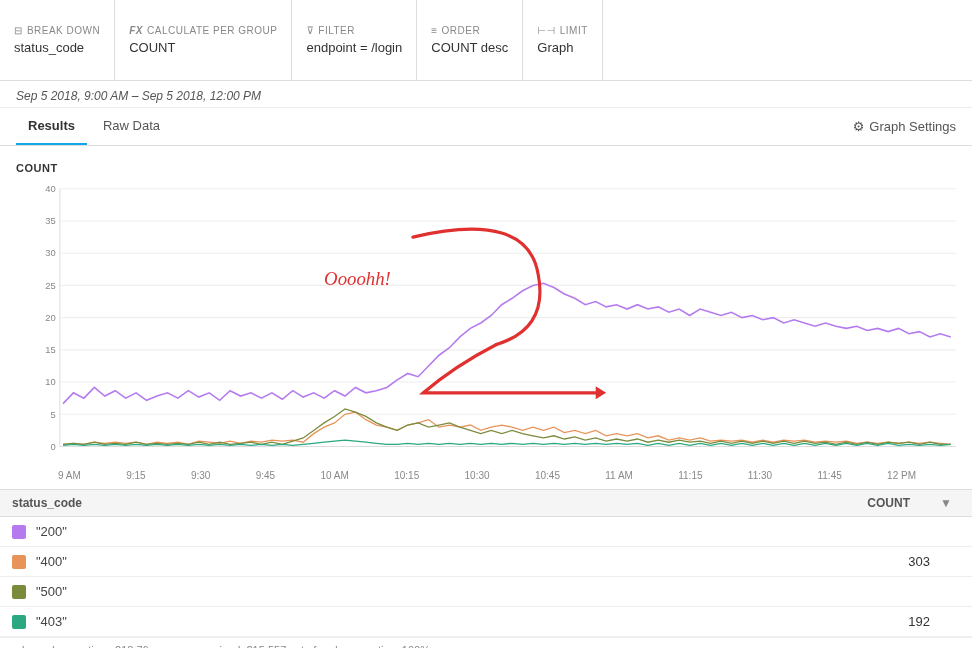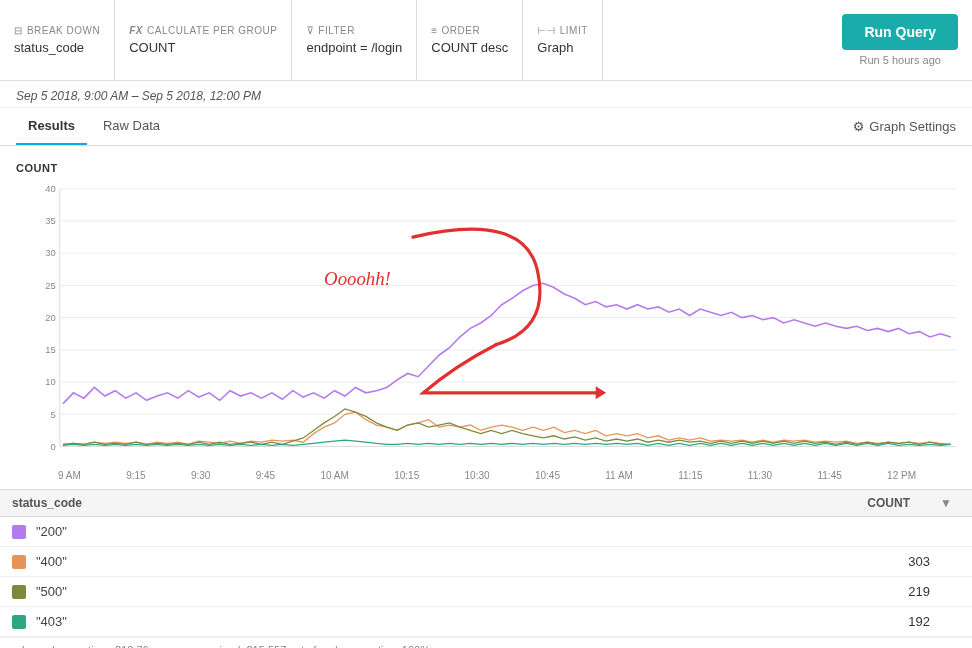--- a/index.html
+++ b/index.html
@@ -219,24 +219,20 @@
   </div>
 
   <div class="toolbar-section">
     <div class="toolbar-section-label">
       <span>⊢⊣</span>
       <span>LIMIT</span>
     </div>
     <div class="toolbar-section-value">Graph</div>
   </div>
 
-  <div class="toolbar-run">
-    <button class="run-btn">Run Query</button>
-    <div class="run-time">Run 5 hours ago</div>
-  </div>
 </div>
 
 <div class="date-range">Sep 5 2018, 9:00 AM – Sep 5 2018, 12:00 PM</div>
 
 <div class="tabs-row">
   <div class="tab active">Results</div>
   <div class="tab">Raw Data</div>
   <div class="graph-settings-btn">
     <span>⚙</span>
     <span>Graph Settings</span>
@@ -370,21 +366,20 @@
 
   <div class="table-row">
     <div class="color-swatch" style="background:#e8935a;"></div>
     <div class="table-row-label">"400"</div>
     <div class="table-row-value">303</div>
   </div>
 
   <div class="table-row">
     <div class="color-swatch" style="background:#7a8c3c;"></div>
     <div class="table-row-label">"500"</div>
-    <div class="table-row-value">219</div>
   </div>
 
   <div class="table-row">
     <div class="color-swatch" style="background:#2ba882;"></div>
     <div class="table-row-label">"403"</div>
     <div class="table-row-value">192</div>
   </div>
 </div>
 
 <div class="footer-bar">elapsed query time: 218.76ms   rows examined: 215,557   pct of nodes reporting: 100%</div>

